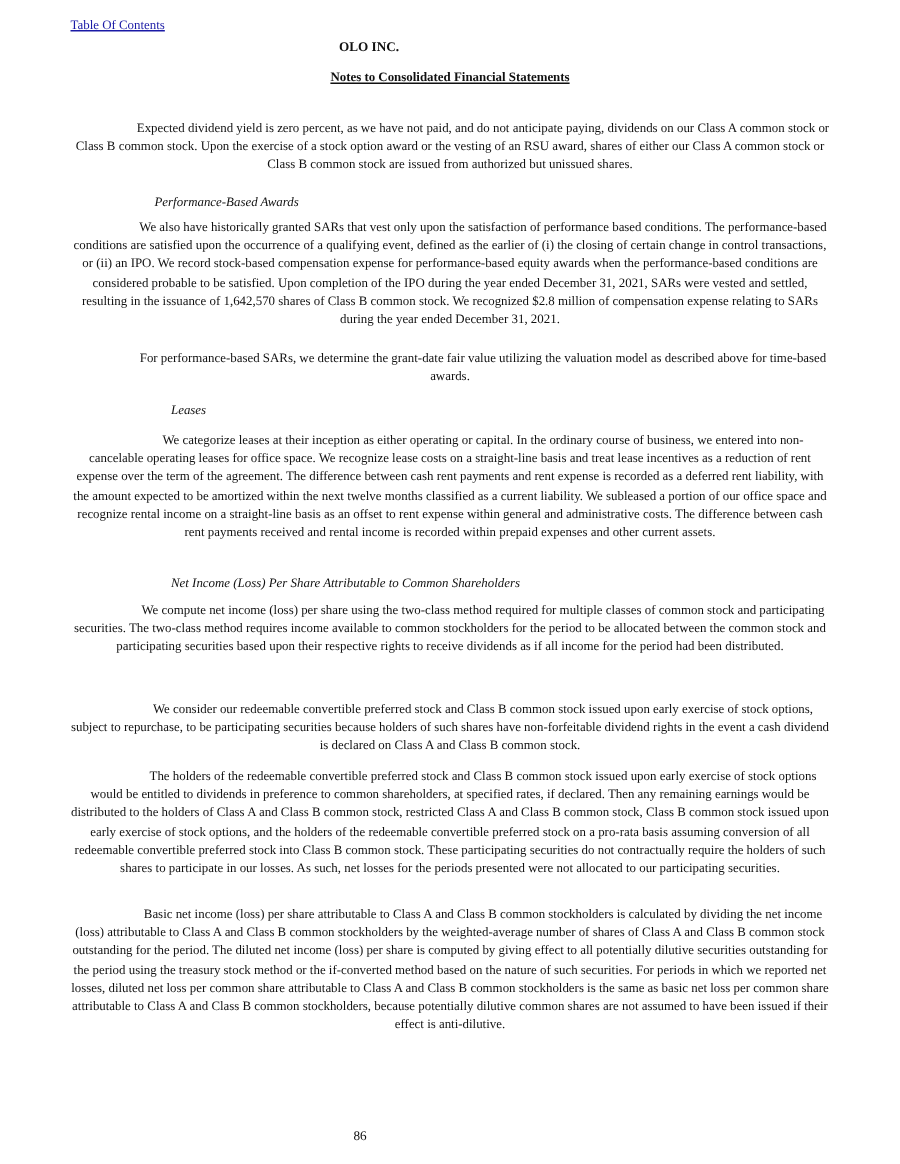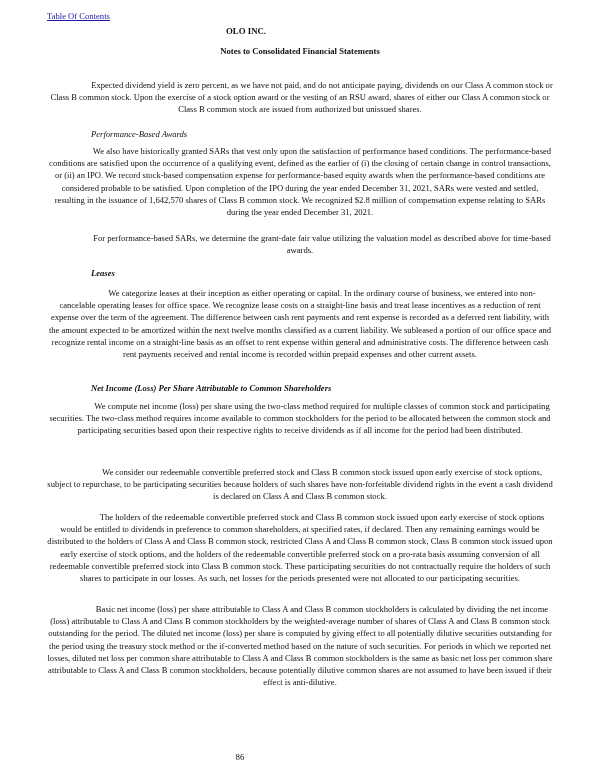--- a/index.html
+++ b/index.html
@@ -1,38 +1,38 @@
 <!DOCTYPE html>
 <html><head>
   <meta charset="utf-8">
   <style>
     html, body { margin: 0; padding: 0; background: #ffffff; }
     body { width: 600px; height: 776px; position: relative; overflow: hidden;
       font-family: "Liberation Serif", "DejaVu Serif", serif; color: #111; }
     .page { position: absolute; left: 47px; top: 0; width: 506px; font-size: 8.6px; line-height: 12.2px; }
     .toc { position: absolute; left: 47px; top: 11px; font-size: 8.6px; color: #1a1aa6; text-decoration: underline; cursor: pointer; text-align: center; }
     .company { position: absolute; left: 0; width: 492px; top: 26px; text-align: center; font-weight: bold; font-size: 8.8px; }
-    .subtitle { position: absolute; left: 0; width: 600px; top: 46px; text-align: center; font-weight: bold; font-size: 8.6px; }
+    .subtitle { position: absolute; left: 0; width: 600px; top: 46px; text-align: center; font-weight: bold; font-size: 8.6px; text-decoration: underline; }
     p { margin: 0; position: absolute; left: 0; width: 506px; text-align: center; }
     .indent { text-indent: 44px; }
     .heading { position: absolute; left: 44px; margin: 0; font-style: italic; }
-    .heading.bold { font-weight: bold; }
+    .heading.bold { font-weight: normal; margin-left: 23px; }
     .pagenum { position: absolute; left: 0; width: 480px; top: 752px; text-align: center; font-size: 8.8px; }
   </style>
 </head>
 <body>
 
 <a class="toc">Table Of Contents</a>
 <div class="company">OLO INC.</div>
 <div class="subtitle">Notes to Consolidated Financial Statements</div>
 
 <div class="page">
   <p class="indent" style="top:79px;">Expected dividend yield is zero percent, as we have not paid, and do not anticipate paying, dividends on our Class A common stock or Class B common stock. Upon the exercise of a stock option award or the vesting of an RSU award, shares of either our Class A common stock or Class B common stock are issued from authorized but unissued shares.</p>
 
-  <div class="heading" style="top:128px;">Performance-Based Awards</div>
+  <div class="heading" style="top:128px;margin-left:12px;">Performance-Based Awards</div>
   <p class="indent" style="top:145px;">We also have historically granted SARs that vest only upon the satisfaction of performance based conditions. The performance-based conditions are satisfied upon the occurrence of a qualifying event, defined as the earlier of (i) the closing of certain change in control transactions, or (ii) an IPO. We record stock-based compensation expense for performance-based equity awards when the performance-based conditions are considered probable to be satisfied. Upon completion of the IPO during the year ended December 31, 2021, SARs were vested and settled, resulting in the issuance of 1,642,570 shares of Class B common stock. We recognized $2.8 million of compensation expense relating to SARs during the year ended December 31, 2021.</p>
   <p class="indent" style="top:232px;">For performance-based SARs, we determine the grant-date fair value utilizing the valuation model as described above for time-based awards.</p>
 
   <div class="heading bold" style="top:267px;">Leases</div>
   <p class="indent" style="top:287px;">We categorize leases at their inception as either operating or capital. In the ordinary course of business, we entered into non-cancelable operating leases for office space. We recognize lease costs on a straight-line basis and treat lease incentives as a reduction of rent expense over the term of the agreement. The difference between cash rent payments and rent expense is recorded as a deferred rent liability, with the amount expected to be amortized within the next twelve months classified as a current liability. We subleased a portion of our office space and recognize rental income on a straight-line basis as an offset to rent expense within general and administrative costs. The difference between cash rent payments received and rental income is recorded within prepaid expenses and other current assets.</p>
 
   <div class="heading bold" style="top:382px;">Net Income (Loss) Per Share Attributable to Common Shareholders</div>
   <p class="indent" style="top:400px;">We compute net income (loss) per share using the two-class method required for multiple classes of common stock and participating securities. The two-class method requires income available to common stockholders for the period to be allocated between the common stock and participating securities based upon their respective rights to receive dividends as if all income for the period had been distributed.</p>
   <p class="indent" style="top:466px;">We consider our redeemable convertible preferred stock and Class B common stock issued upon early exercise of stock options, subject to repurchase, to be participating securities because holders of such shares have non-forfeitable dividend rights in the event a cash dividend is declared on Class A and Class B common stock.</p>
   <p class="indent" style="top:511px;">The holders of the redeemable convertible preferred stock and Class B common stock issued upon early exercise of stock options would be entitled to dividends in preference to common shareholders, at specified rates, if declared. Then any remaining earnings would be distributed to the holders of Class A and Class B common stock, restricted Class A and Class B common stock, Class B common stock issued upon early exercise of stock options, and the holders of the redeemable convertible preferred stock on a pro-rata basis assuming conversion of all redeemable convertible preferred stock into Class B common stock. These participating securities do not contractually require the holders of such shares to participate in our losses. As such, net losses for the periods presented were not allocated to our participating securities.</p>

